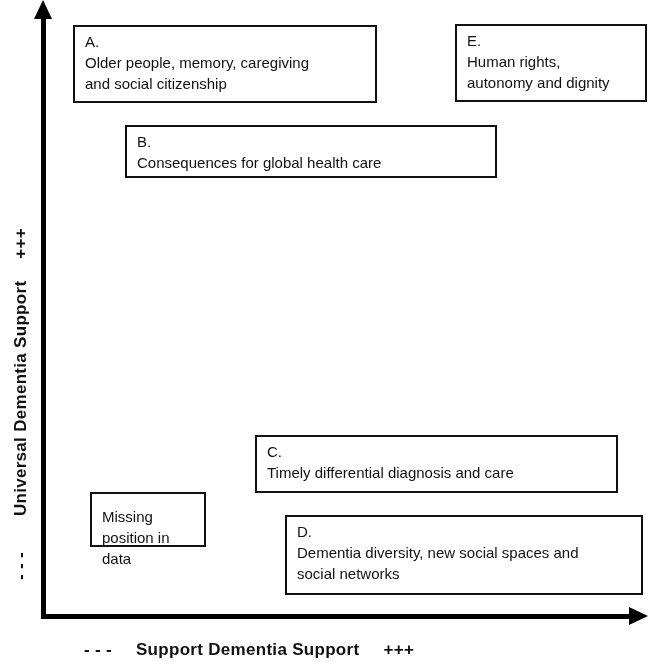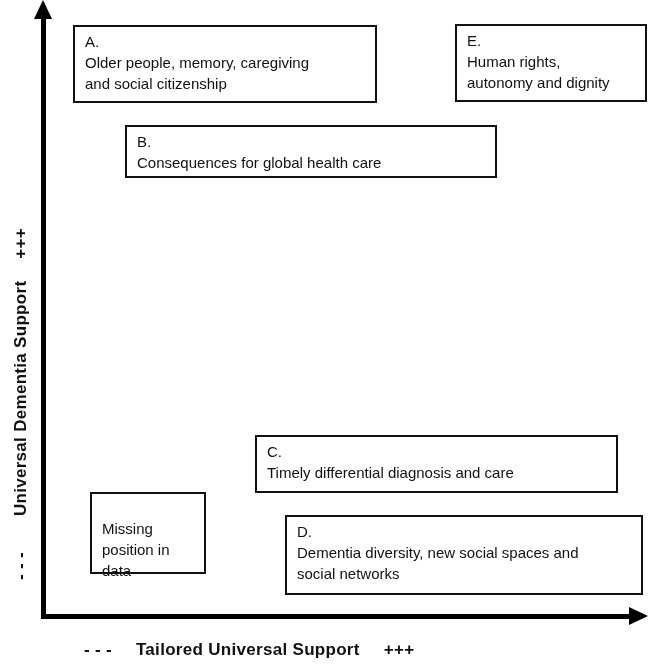--- a/index.html
+++ b/index.html
@@ -94,41 +94,41 @@
     font-size: 15px;
     line-height: 21px;
     white-space: pre-line;
     color: #111111;
   }
   .box-a { left: 73px;  top: 25px;  width: 304px; height: 78px; }
   .box-e { left: 455px; top: 24px;  width: 192px; height: 78px; }
   .box-b { left: 125px; top: 125px; width: 372px; height: 53px; }
   .box-c { left: 255px; top: 435px; width: 363px; height: 58px; }
   .box-d { left: 285px; top: 515px; width: 358px; height: 80px; }
-  .box-missing { left: 90px; top: 492px; width: 116px; height: 82px; padding-top: 24px; }
+  .box-missing { left: 90px; top: 492px; width: 116px; height: 55px; padding-top: 12px; }
 </style>
 </head>
 <body>
 
 <div class="stage">
 
   <div class="axis-y"></div>
   <div class="arrow-up"></div>
   <div class="axis-x"></div>
   <div class="arrow-right"></div>
 
   <div class="axis-label ylabel">
     <span class="neg">- - -</span>
     <span class="ttl">Universal Dementia Support</span>
     <span class="pos">+++</span>
   </div>
 
   <div class="axis-label xlabel">
     <span class="neg">- - -</span>
-    <span class="ttl">Tailored Universal Support</span>
+    <span class="ttl">Support Dementia Support</span>
     <span class="pos">+++</span>
   </div>
 
   <div class="box box-a">
     <div class="box-text">A.
 Older people, memory, caregiving
 and social citizenship</div>
   </div>
 
   <div class="box box-e">

